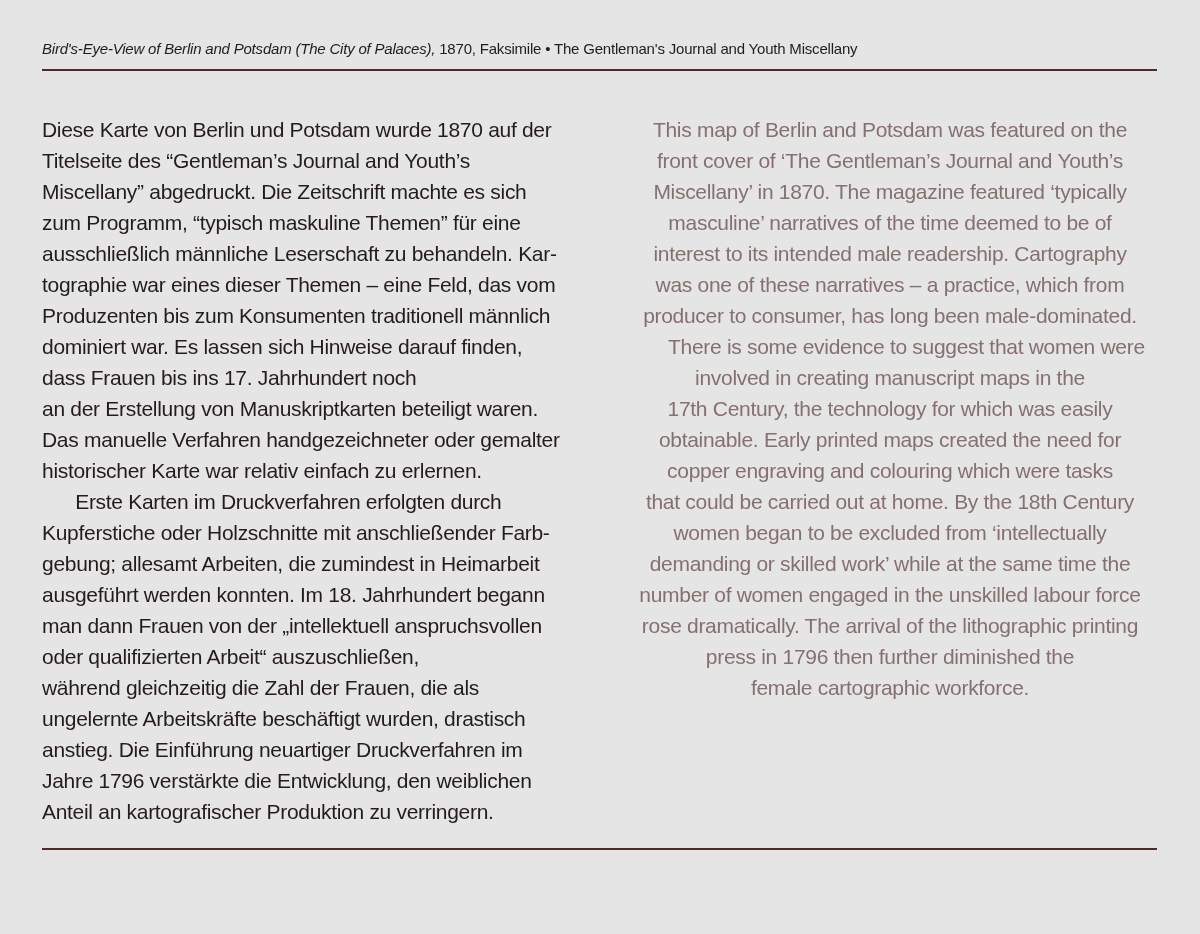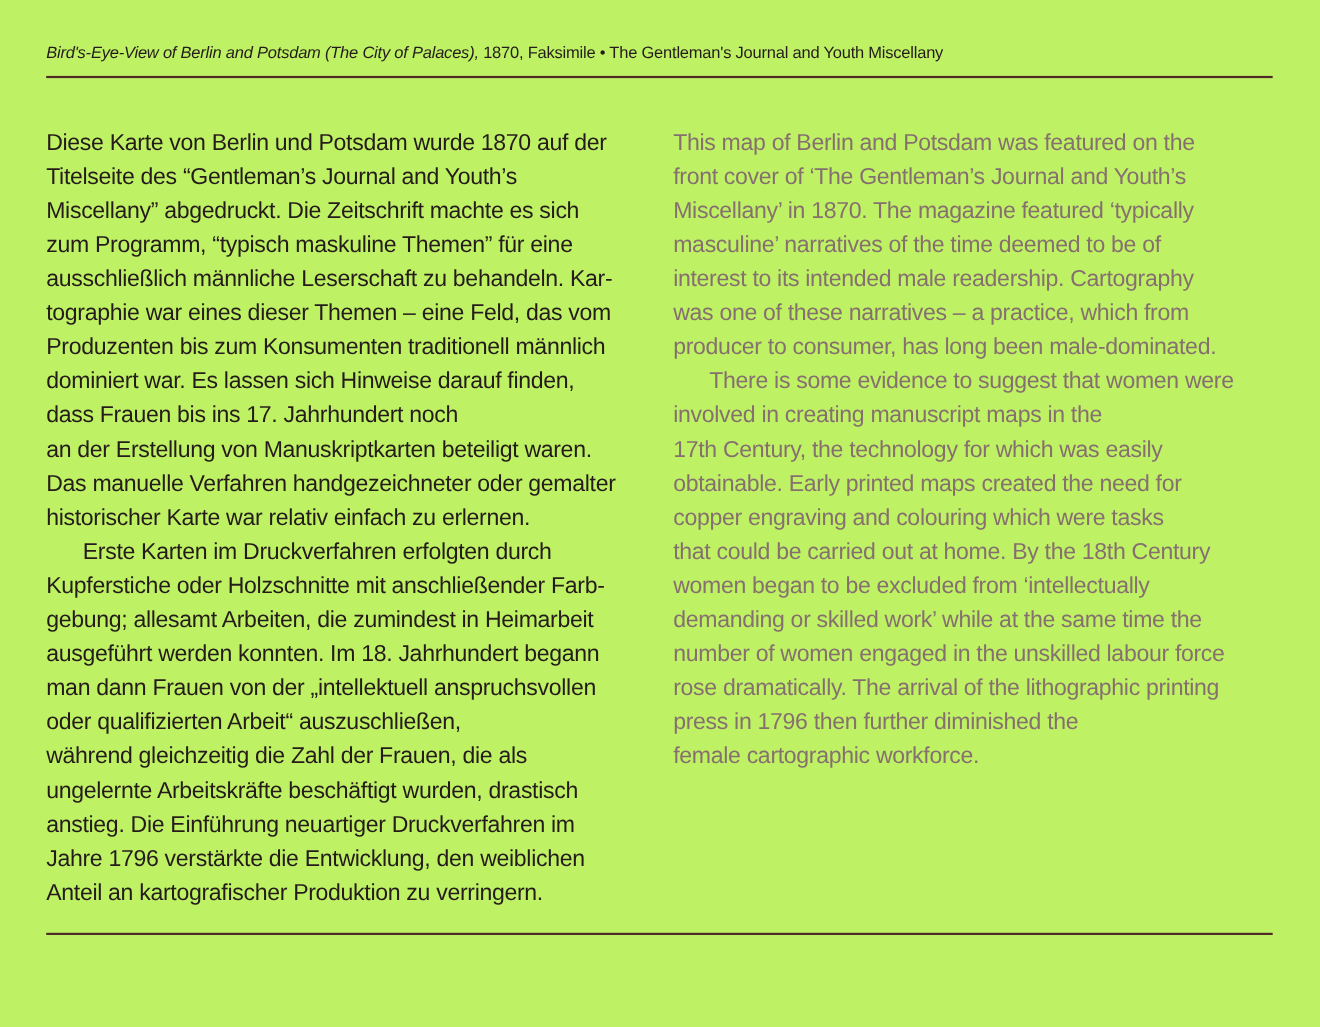--- a/index.html
+++ b/index.html
@@ -3,21 +3,21 @@
 <meta charset="utf-8">
 <style>
   html, body {
     margin: 0;
     padding: 0;
   }
   .page {
     position: relative;
     width: 1200px;
     height: 934px;
-    background: #bef264;
+    background: #e5e5e5;
     font-family: "Liberation Sans", sans-serif;
     overflow: hidden;
   }
   .header-caption {
     position: absolute;
     left: 42px;
     top: 40px;
     width: 1116px;
     font-size: 15px;
     letter-spacing: -0.2px;
@@ -45,20 +45,21 @@
     letter-spacing: -0.3px;
     white-space: pre;
   }
   .column.german {
     left: 42px;
     color: #241B1A;
   }
   .column.english {
     left: 612px;
     color: #86706F;
+    text-align: center;
   }
   .source-citation {
     position: absolute;
     left: 42px;
     top: 866px;
     width: 1116px;
     font-size: 15px;
     letter-spacing: -0.2px;
     color: #241B1A;
     white-space: nowrap;

